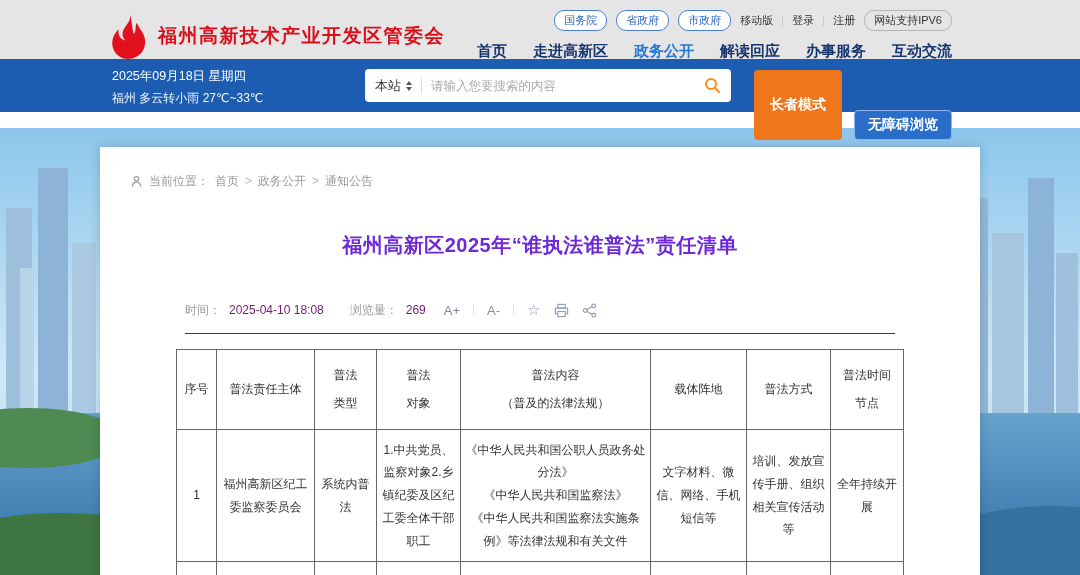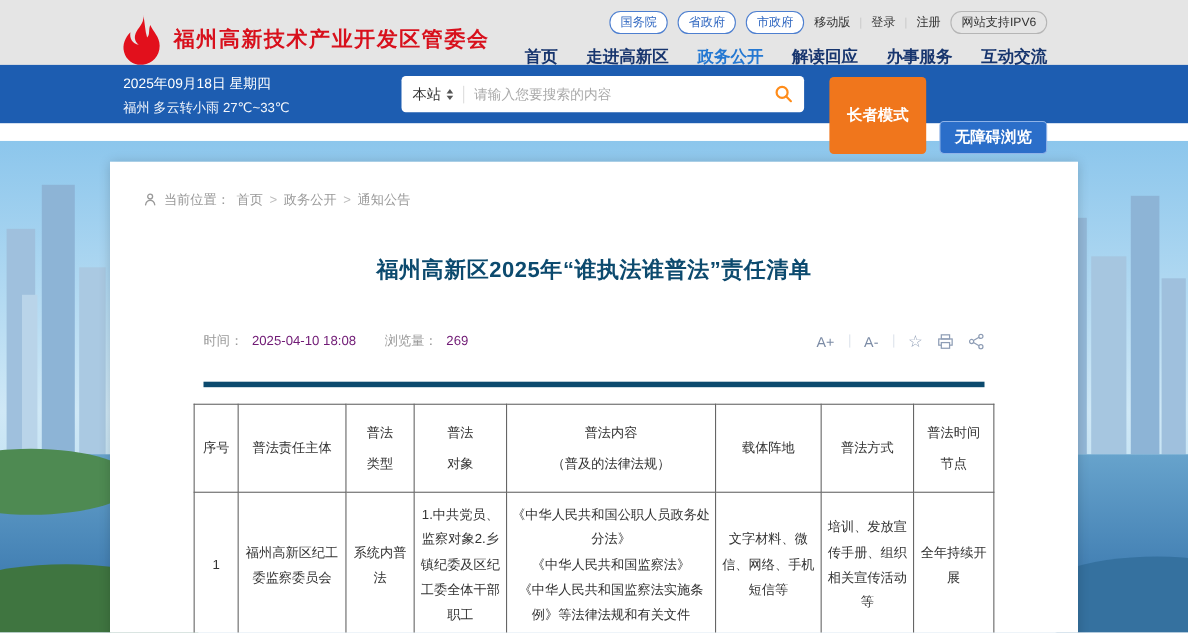--- a/index.html
+++ b/index.html
@@ -42,22 +42,22 @@
   .btn-access { background:#2b6ec9; color:#fff; border:1px solid #8fb3e8; border-radius:4px; font-size:14px; font-weight:bold; padding:5px 13px; cursor:pointer; font-family:inherit;margin-top:40px; }
 
   
   .scene { position:absolute; top:128px; left:0; width:1080px; height:447px; z-index:1; }
 
   
   .panel { position:absolute; left:100px; top:147px; width:880px; height:600px; background:#fff; z-index:5; box-shadow:0 0 10px rgba(0,0,0,.18); }
   .breadcrumb { margin:26px 0 0 30px; display:flex; align-items:center; gap:6px; font-size:12px; color:#999; }
   .breadcrumb .crumb { color:#999; cursor:pointer; }
   .breadcrumb .crumb:not(:last-child)::after { content:">"; color:#bbb; margin-left:6px; cursor:default; }
-  .page-title { margin-top:42px; text-align:center; font-size:20px; font-weight:bold; color:#0c4a6e; letter-spacing:0.5px; }
-  .meta-row { margin:42px 85px 0; display:flex; justify-content:space-between; align-items:center; font-size:12px; color:#999; padding-bottom:28px; border-bottom:5px solid #0c4a6e; }
+  .page-title { margin-top:42px; text-align:center; font-size:20px; font-weight:bold; color:#6d28d9; letter-spacing:0.5px; }
+  .meta-row { margin:42px 85px 0; display:flex; align-items:center; font-size:12px; color:#999; padding-bottom:14px; border-bottom:1px solid #0c4a6e; }
   .meta-left { display:flex; gap:8px; align-items:center; }
   .meta-left .val { color:#701a75; margin-right:18px; }
   .tools { display:flex; align-items:center; gap:13px; color:#7b8ba5; }
   .tools .fontbtn { font-size:13px; cursor:pointer; }
   .tools .tsep { width:1px; height:12px; background:#dde3ec; }
   .tools .ticon { cursor:pointer; display:flex; align-items:center; font-size:15px; color:#8e9db5; }
 
   
   table.law-table { width:727px; margin:15px auto 0; border-collapse:collapse; table-layout:fixed; font-size:12px; color:#333; }
   .law-table th, .law-table td { border:1px solid #666; text-align:center; vertical-align:middle; padding:6px 4px; font-weight:normal; white-space:pre-line; word-break:break-all;margin-left:20px; }

